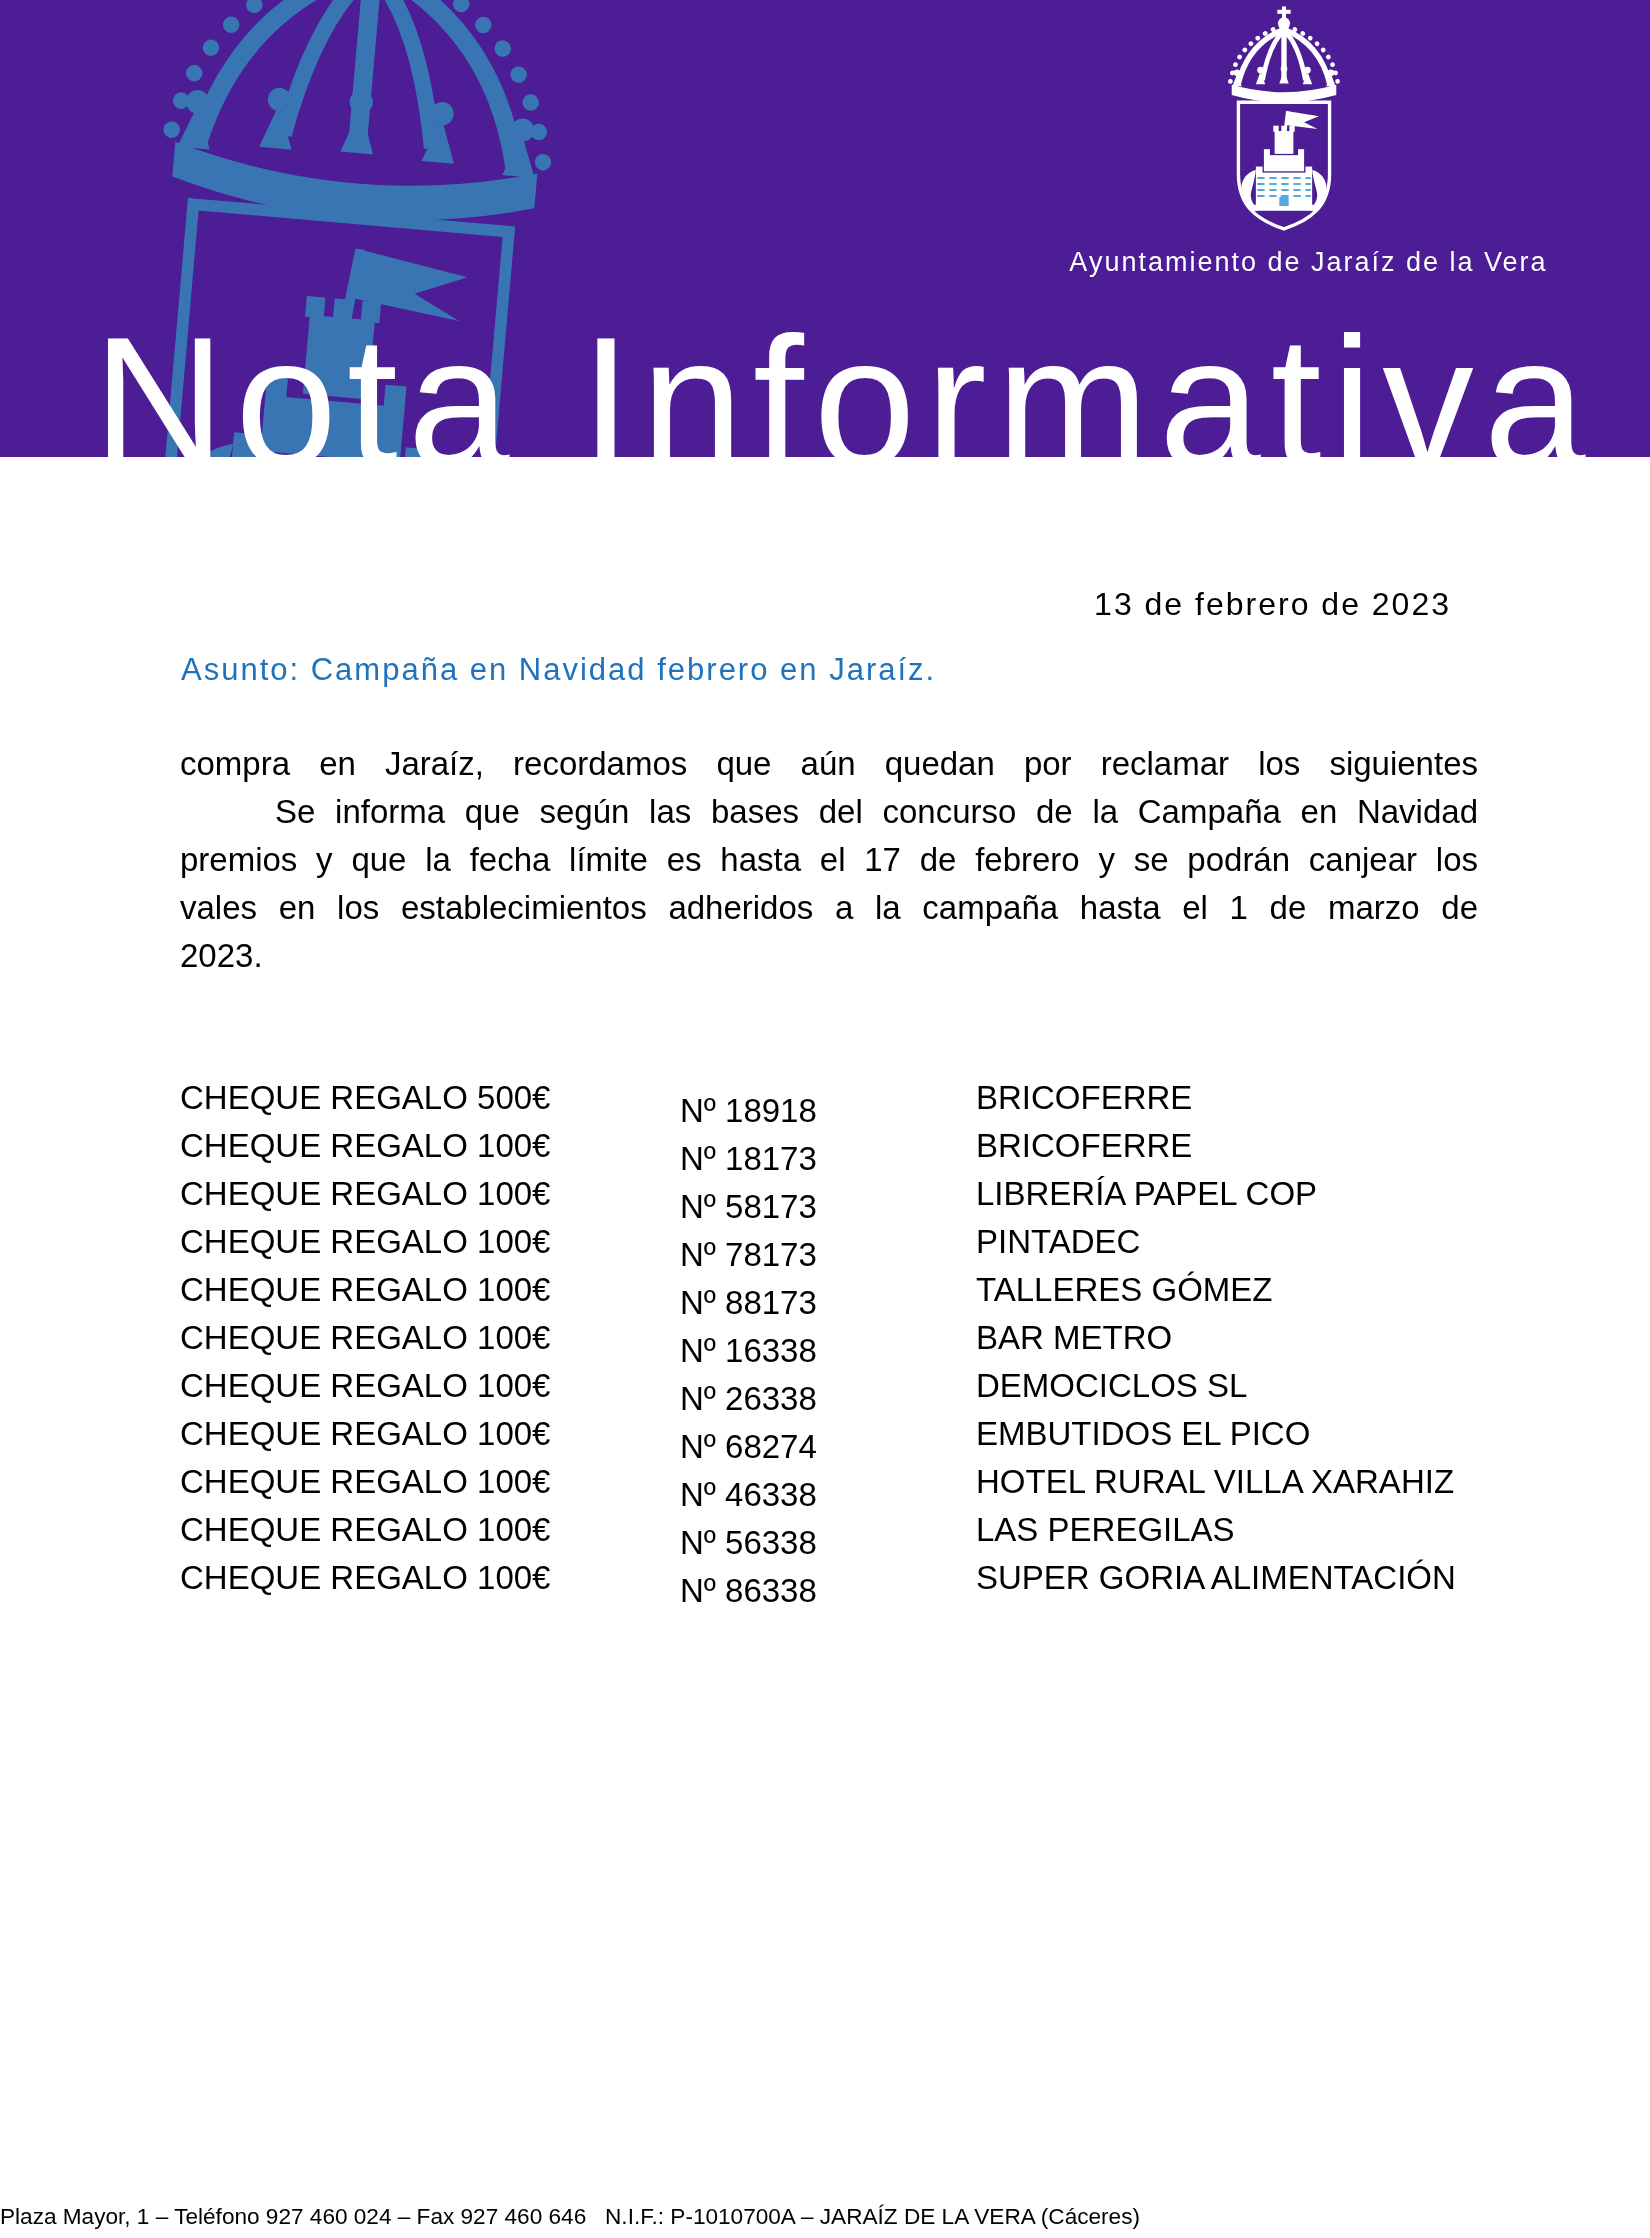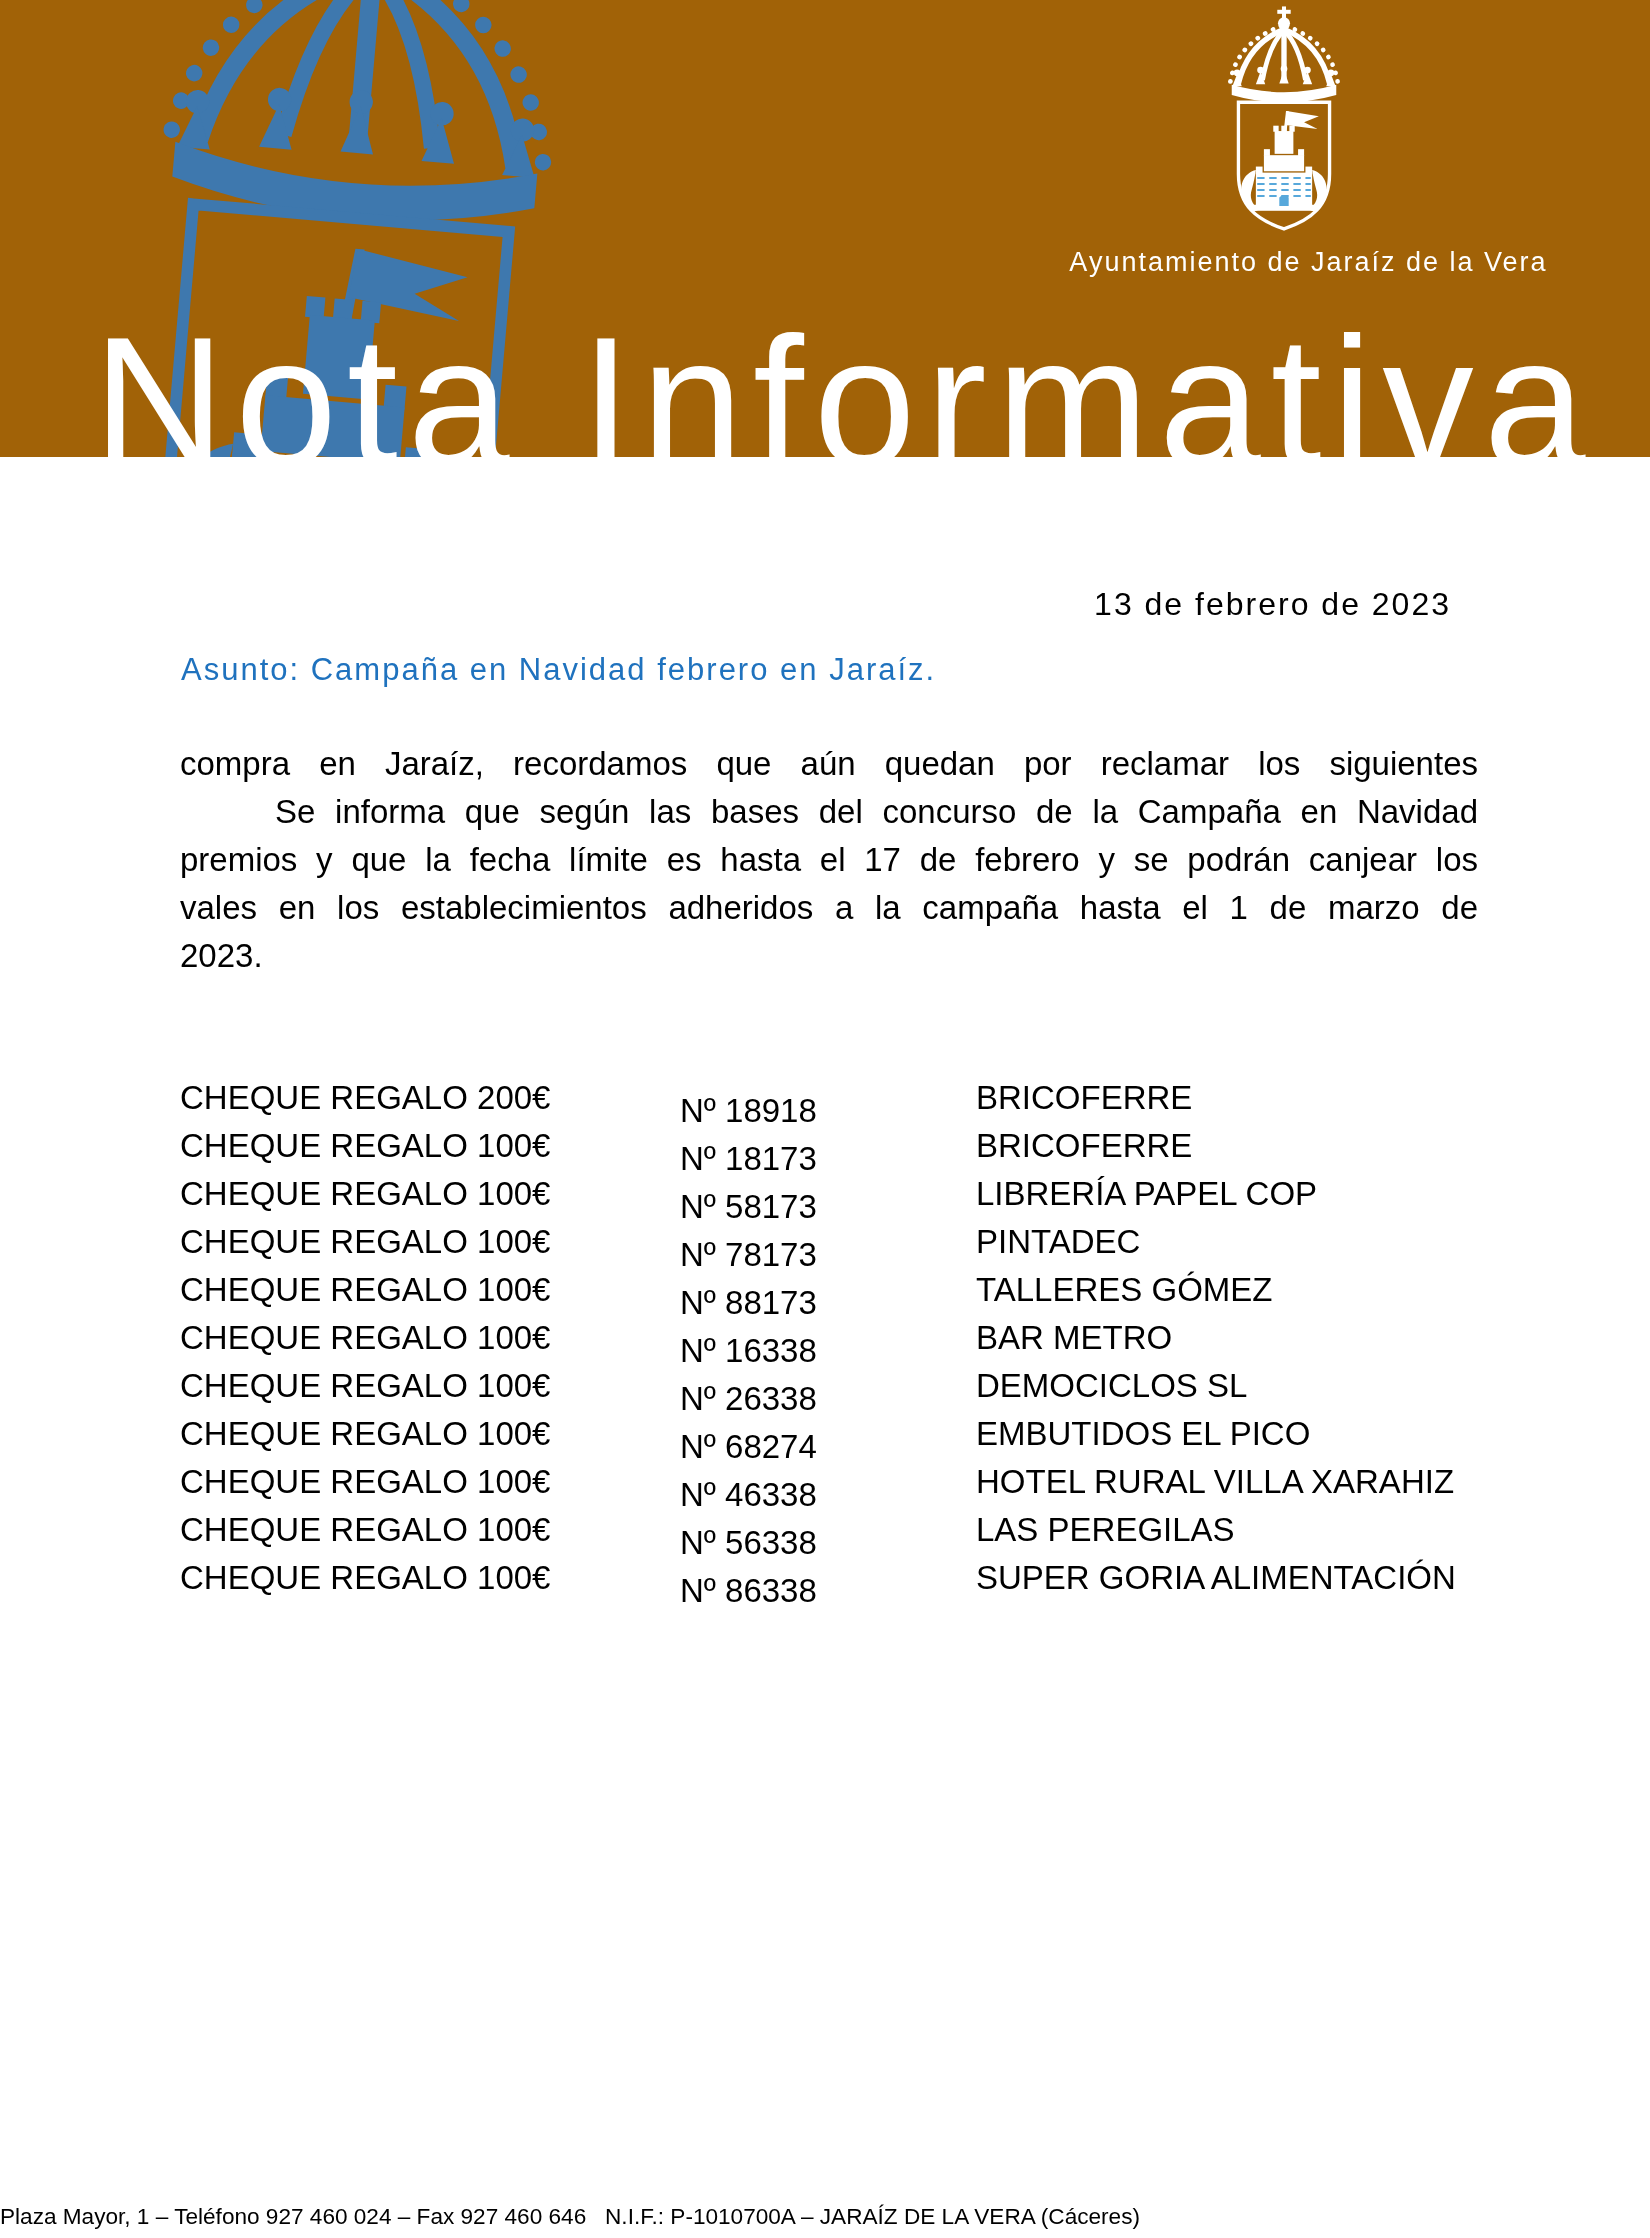--- a/index.html
+++ b/index.html
@@ -4,21 +4,21 @@
 <style>
   html,body{margin:0;padding:0;background:#888;}
   .page{
     position:relative;width:1651px;height:2239px;background:#ffffff;
     overflow:hidden;font-family:"Liberation Sans","DejaVu Sans",sans-serif;
     color:#000;
   }
   
   .header{
     position:absolute;left:0;top:0;width:1651px;height:457px;
-    background:#a16207;overflow:hidden;
+    background:#4c1d95;overflow:hidden;
   }
   .watermark{
     position:absolute;left:113px;top:-120px;width:466px;height:792px;
     transform:rotate(5deg);
     --emblem-main:#3a79b5;--emblem-bg:#57a8db;
     opacity:.96;
   }
   .org-logo-emblem{
     position:absolute;left:1217px;top:5.3px;width:134px;height:228px;
     --emblem-main:#ffffff;--emblem-bg:#57a8db;
@@ -156,21 +156,21 @@
   <div class="body-par">
     <div class="jline">compra en Jaraíz, recordamos que aún quedan por reclamar los siguientes</div>
     <div class="jline first">Se informa que según las bases del concurso de la Campaña en Navidad</div>
     <div class="jline">premios y que la fecha límite es hasta el 17 de febrero y se podrán canjear los</div>
     <div class="jline">vales en los establecimientos adheridos a la campaña hasta el 1 de marzo de</div>
     <div class="jline last">2023.</div>
   </div>
 
   <div class="prize-table" id="prize-table">
   <div class="prize-row">
-    <span class="cell-amount">CHEQUE REGALO 200€</span>
+    <span class="cell-amount">CHEQUE REGALO 500€</span>
     <span class="cell-number">Nº 18918</span>
     <span class="cell-store">BRICOFERRE</span>
   </div>
 
   <div class="prize-row">
     <span class="cell-amount">CHEQUE REGALO 100€</span>
     <span class="cell-number">Nº 18173</span>
     <span class="cell-store">BRICOFERRE</span>
   </div>
 

